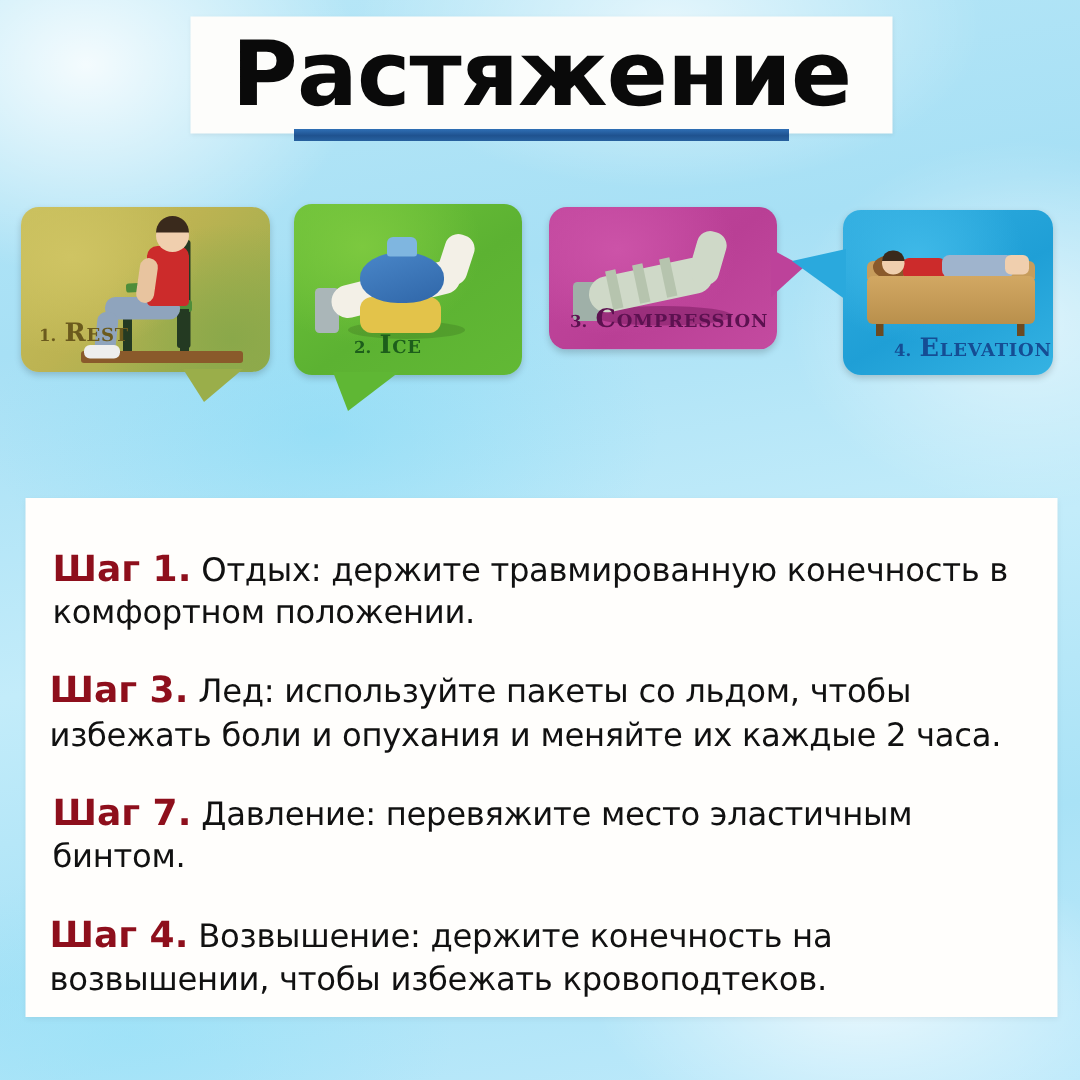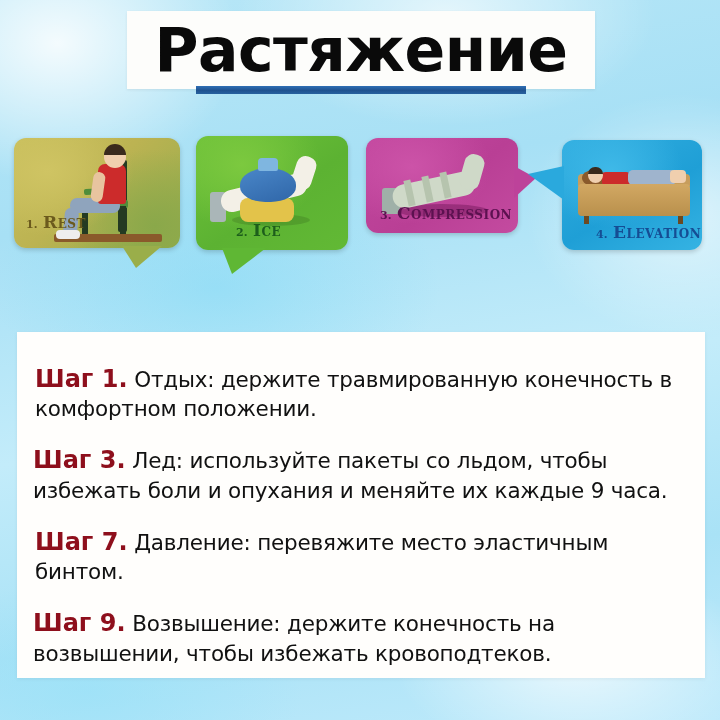--- a/index.html
+++ b/index.html
@@ -345,27 +345,27 @@
   </div>
 
   <div class="text-panel">
     <div class="steps">
 
       <p class="step" id="step-1">
         <span class="step-label">Шаг 1.</span><span> Отдых: держите травмированную конечность в комфортном положении.</span>
       </p>
 
       <p class="step" id="step-2">
-        <span class="step-label">Шаг 3.</span><span> Лед: используйте пакеты со льдом, чтобы избежать боли и опухания и меняйте их каждые 9 часа.</span>
+        <span class="step-label">Шаг 3.</span><span> Лед: используйте пакеты со льдом, чтобы избежать боли и опухания и меняйте их каждые 2 часа.</span>
       </p>
 
       <p class="step" id="step-3">
         <span class="step-label">Шаг 7.</span><span> Давление: перевяжите место эластичным бинтом.</span>
       </p>
 
       <p class="step" id="step-4">
-        <span class="step-label">Шаг 9.</span><span> Возвышение: держите конечность на возвышении, чтобы избежать кровоподтеков.</span>
+        <span class="step-label">Шаг 4.</span><span> Возвышение: держите конечность на возвышении, чтобы избежать кровоподтеков.</span>
       </p>
 
     </div>
   </div>
 
 </div>
 
 </body></html>

